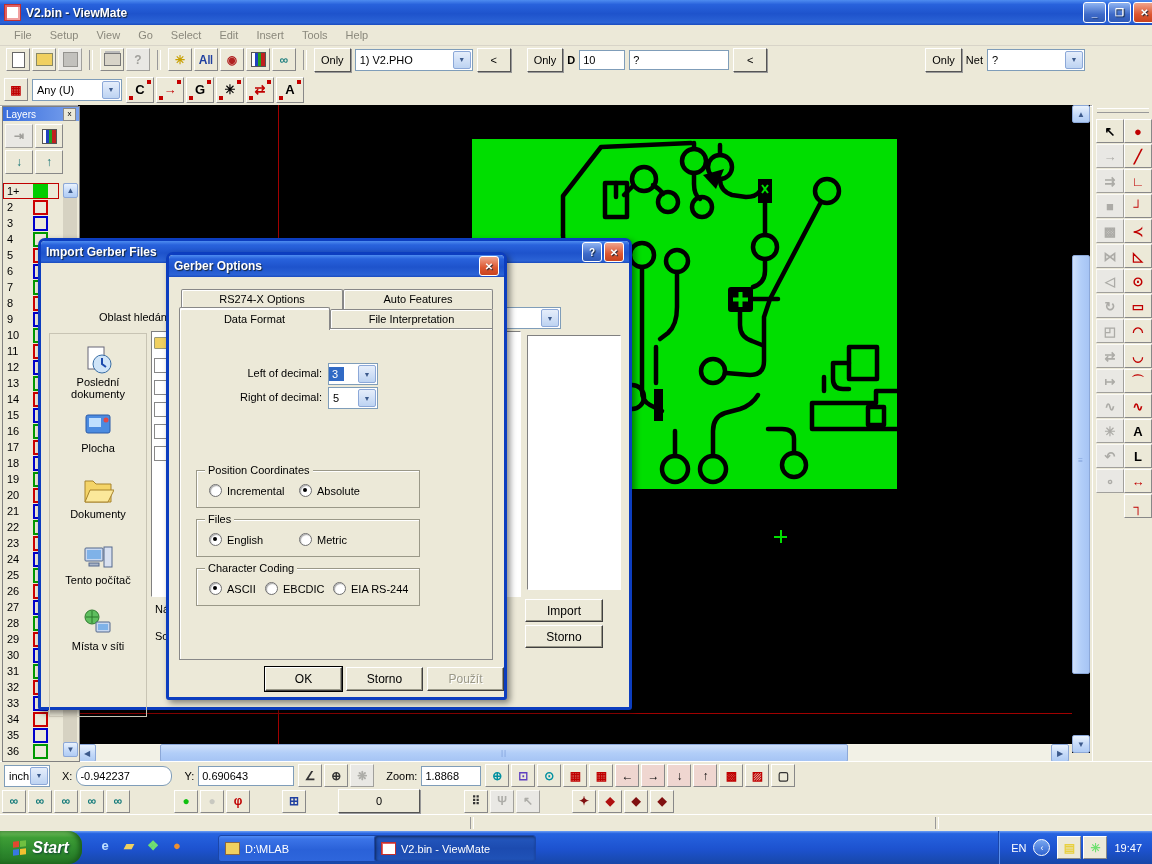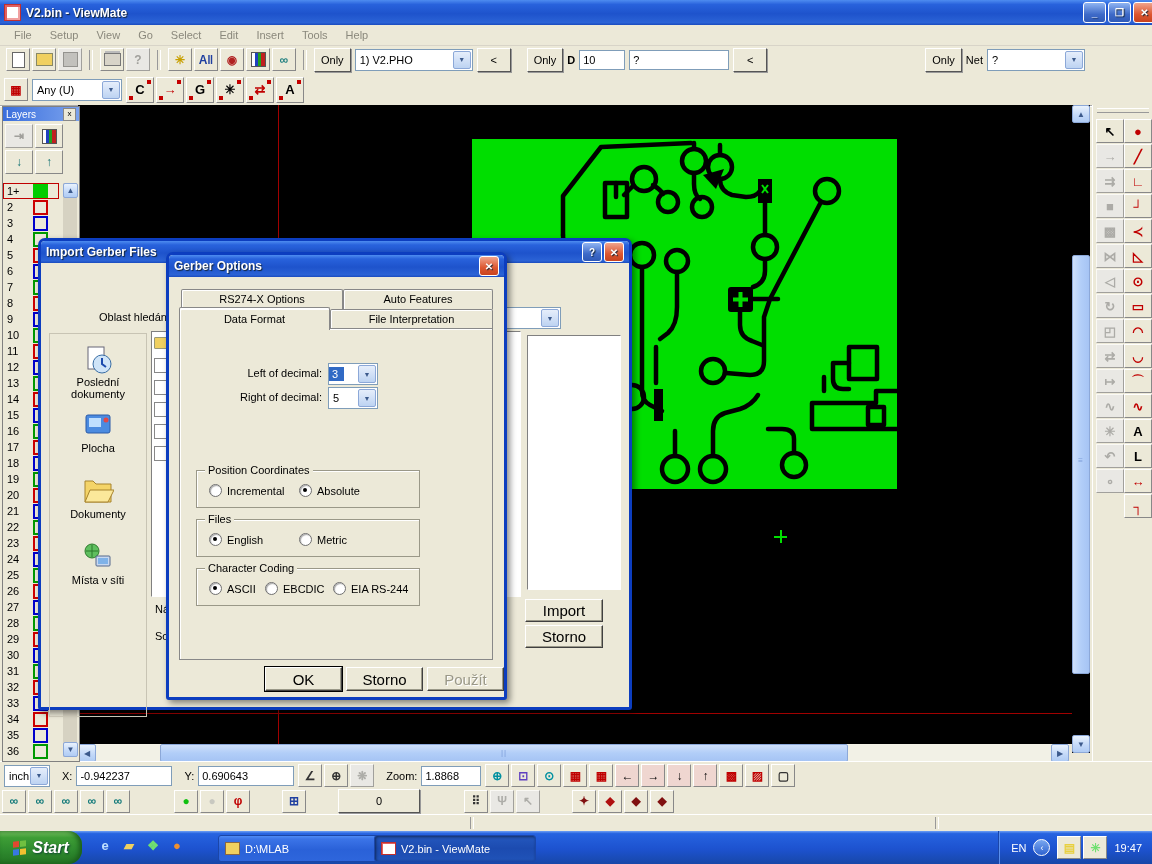--- a/index.html
+++ b/index.html
@@ -90,21 +90,21 @@
   .xpwin{position:absolute;border:3px solid #0C3DBF;border-radius:7px 7px 3px 3px;background:#ECE9D8;
     box-shadow:3px 3px 6px rgba(0,0,0,.45)}
   .xptitle{height:22px;border-radius:4px 4px 0 0;display:flex;align-items:center;padding:0 5px;
     color:#fff;font-weight:bold;font-size:12px;text-shadow:1px 1px 1px #123;
     background:linear-gradient(180deg,#4E8CF0 0%,#2862DC 18%,#1E53CC 55%,#2B63D6 90%,#1A4BBE 100%)}
   .dbtn{width:18px;height:18px;border-radius:3px;border:1px solid #fff;color:#fff;font-size:10px;font-weight:bold;
     display:flex;align-items:center;justify-content:center}
   .dbtn.help{background:linear-gradient(180deg,#8FB4F2,#3E6AC8 60%,#2F5AB8)}
   .dbtn.close{background:linear-gradient(180deg,#F0A48C,#DD5630 60%,#C8431F)}
   .cbtn{background:#ECE9D8;border:1px solid;border-color:#fff #404040 #404040 #fff;
-    box-shadow:inset -1px -1px 0 #9a9888;display:flex;align-items:center;justify-content:center;font-size:15px}
+    box-shadow:inset -1px -1px 0 #9a9888;display:flex;align-items:center;justify-content:center;font-size:12px}
   .cbtn.default{outline:1px solid #000}
   .cbtn.disabled{color:#9a9888;text-shadow:1px 1px 0 #fff}
   .inset{background:#fff;border:1px solid;border-color:#808080 #fff #fff #808080}
   .groupbox{position:absolute;border:1px solid #9a9888;box-shadow:1px 1px 0 #fff inset}
   .gcap{position:absolute;top:-7px;left:8px;background:#ECE9D8;padding:0 3px}
   .radio{width:11px;height:11px;border-radius:50%;background:#fff;border:1px solid #707070;
     box-shadow:inset 1px 1px 1px #aaa;position:relative;flex:none}
   .radio.on::after{content:"";position:absolute;left:3px;top:3px;width:4px;height:4px;border-radius:50%;background:#000}
   .opt{position:absolute;display:flex;align-items:center;gap:5px}
   .tab{position:absolute;background:#ECE9D8;border:1px solid #888;border-bottom:none;
@@ -646,20 +646,29 @@
         </div>
         <div class="place">
           <svg width="32" height="32" viewBox="0 0 32 32">
             <path d="M3,10 L3,26 L29,26 L29,8 L14,8 L11,5 L3,5 Z" fill="#F4D468" stroke="#A8842C"></path>
             <path d="M3,26 L8,14 L32,14 L26,26 Z" fill="#FBE89A" stroke="#A8842C"></path>
           </svg>
           <span>Dokumenty</span>
         </div>
         <div class="place">
           <svg width="32" height="32" viewBox="0 0 32 32">
+            <rect x="3" y="6" width="18" height="13" rx="1" fill="#C8D8F0" stroke="#55688C"></rect>
+            <rect x="5" y="8" width="14" height="9" fill="#7FB2E8"></rect>
+            <rect x="22" y="5" width="8" height="20" fill="#D8E0F0" stroke="#55688C"></rect>
+            <rect x="7" y="21" width="10" height="3" fill="#A8B4C8" stroke="#55688C"></rect>
+          </svg>
+          <span>Tento počítač</span>
+        </div>
+        <div class="place">
+          <svg width="32" height="32" viewBox="0 0 32 32">
             <circle cx="10" cy="9" r="7" fill="#5FBF5F" stroke="#2D7B2D"></circle>
             <path d="M4,9 h12 M10,3 v12" stroke="#2D7B2D" fill="none"></path>
             <rect x="14" y="14" width="14" height="10" rx="1" fill="#C8D8F0" stroke="#55688C"></rect>
             <rect x="16" y="16" width="10" height="6" fill="#7FB2E8"></rect>
           </svg>
           <span>Místa v síti</span>
         </div>
       </div>
 
       <div class="inset abs" id="filelist" style="left:110px;top:68px;width:368px;height:264px;overflow:hidden">
@@ -770,21 +779,21 @@
     </div>
   </div>
 
   <div class="abs status1">
     <span class="combo" style="width:44px">
       <span class="val">inch</span>
       <span class="carrow">▼</span>
     </span>
     <span style="width:4px"></span>
     <span>X:</span>
-    <input class="field" style="width: 88px;" readonly="" value="-0.942237">
+    <input class="field" style="width: 88px; border-radius: 9px;" readonly="" value="-0.942237">
     <span style="width:4px"></span>
     <span>Y:</span>
     <input class="field" style="width: 88px;" readonly="" value="0.690643">
     <span class="tgroup">
         <div class="tbtn">
           <span style="color: rgb(51, 51, 51);">∠</span>
         </div>
         <div class="tbtn">
           <span style="color: rgb(51, 51, 51);">⊕</span>
         </div>

